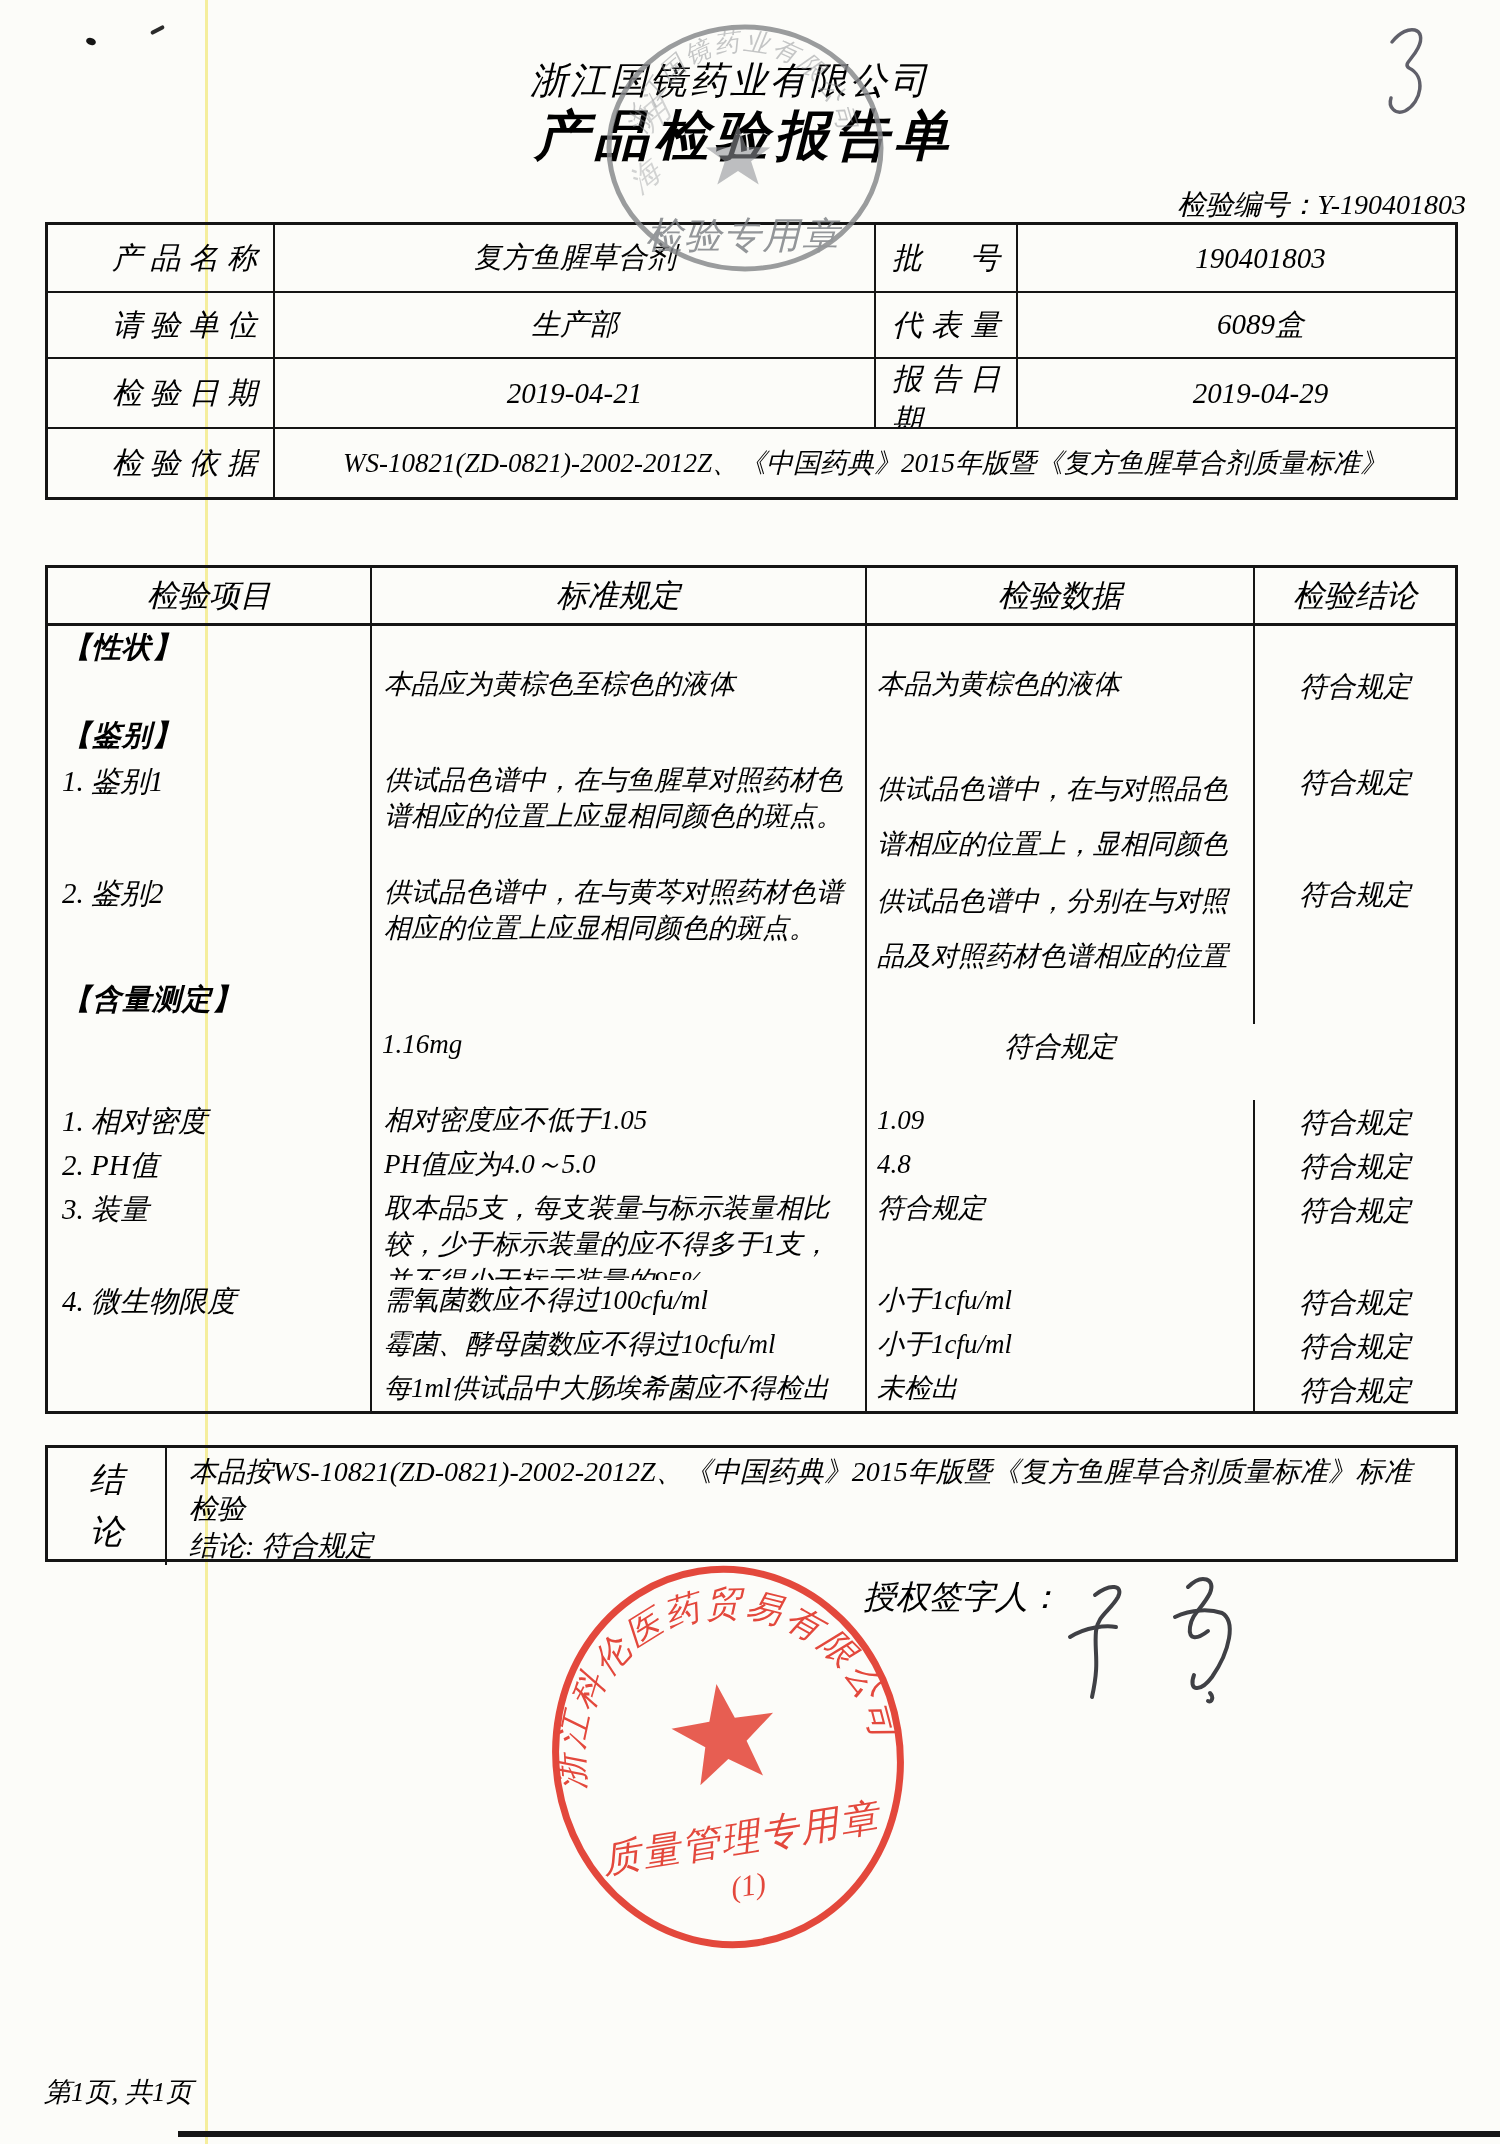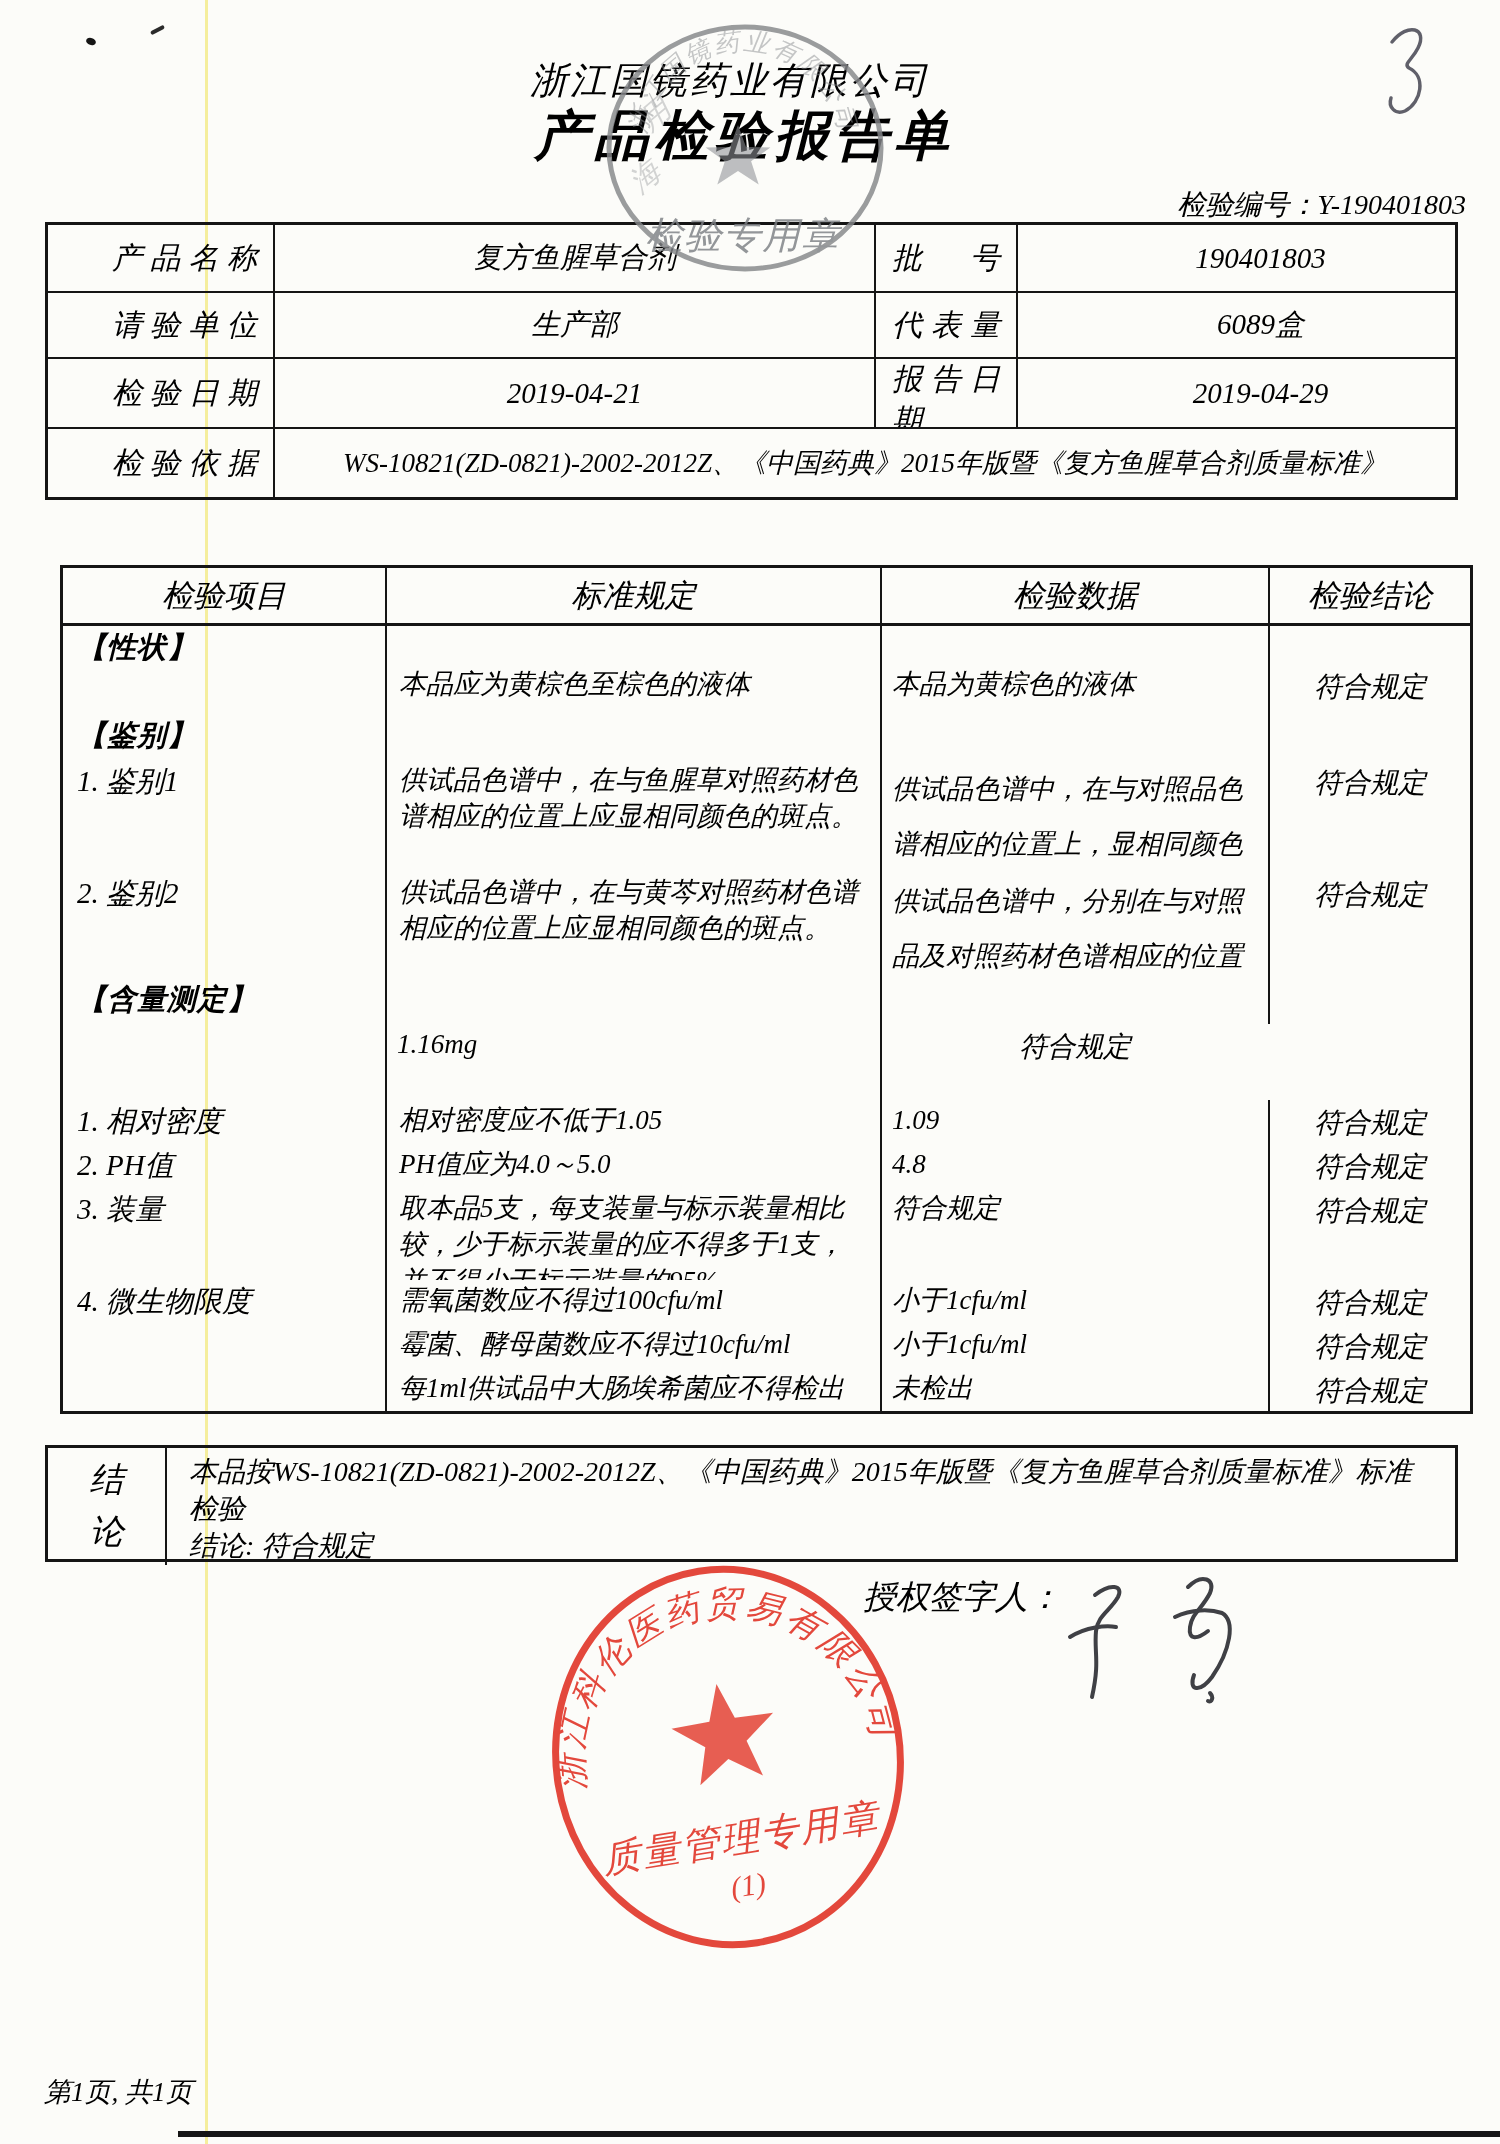--- a/index.html
+++ b/index.html
@@ -23,21 +23,21 @@
   .tbl{box-sizing:border-box;border:3px solid #151515;z-index:1;background:transparent;}
   .info-tbl{left:45px;top:222px;width:1413px;}
   .irow{display:grid;grid-template-columns:177px 601px 142px 487px;box-sizing:border-box;padding-left:48px;}
   .irow + .irow{border-top:2px solid #151515;}
   .icell{box-sizing:border-box;display:flex;align-items:center;justify-content:center;font-size:29px;overflow:hidden;}
   .icell.lbl{display:block;padding:0 16px;font-size:30px;text-align:justify;text-align-last:justify;align-content:center;}
   .icell + .icell{border-left:2px solid #151515;}
   .irow.basis{grid-template-columns:177px 1fr;}
   .irow.basis .icell.val{font-size:27px;white-space:nowrap;}
   
-  .main-tbl{left:60px;top:565px;width:1413px;}
+  .main-tbl{left:45px;top:565px;width:1413px;}
   .mhead{display:grid;grid-template-columns:322px 495px 388px 202px;height:55px;border-bottom:3px solid #151515;}
   .mhead .hcell{box-sizing:border-box;display:flex;align-items:center;justify-content:center;font-size:31px;}
   .mhead .hcell + .hcell{border-left:2px solid #151515;}
   .trow{display:grid;grid-template-columns:322px 495px 388px 202px;}
   .tcell{box-sizing:border-box;overflow:hidden;font-size:27px;line-height:1.35;}
   .tcell + .tcell{border-left:2px solid #151515;}
   .c-item{font-size:29px;padding:2px 4px 0 14px;}
   .c-item.sect{font-weight:bold;letter-spacing:1px;}
   .c-item.sub{font-weight:normal;}
   .c-std{padding:2px 10px 0 12px;}

